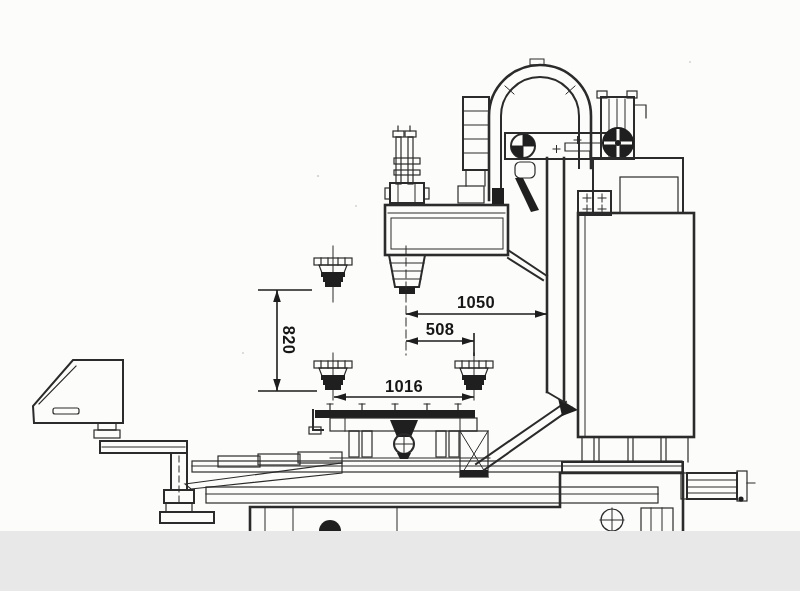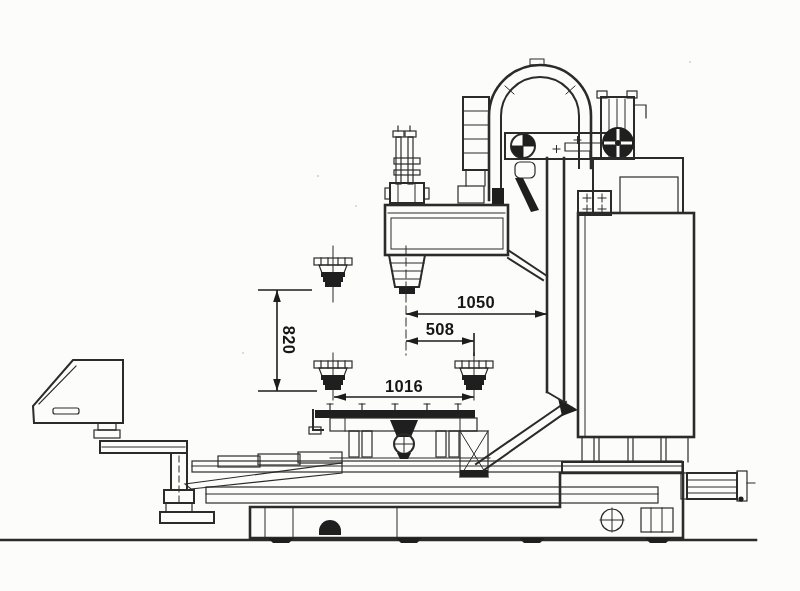--- a/index.html
+++ b/index.html
@@ -1,17 +1,17 @@
 <!DOCTYPE html>
 <html><head>
 <meta charset="utf-8">
 <style>
   html,body{margin:0;padding:0;background:#e8e8e8;}
   .page{
-    position:relative;width:800px;height:591px;margin:0 auto;
+    position:relative;width:800px;height:531px;margin:0 auto;
     background:#fcfcfa;overflow:hidden;
     font-family:"Liberation Sans",sans-serif;
   }
   svg{display:block}
   .ln{fill:none;stroke:#2b2b2b;stroke-width:2;stroke-linecap:square;stroke-linejoin:miter;}
   .thick{stroke-width:2.6;}
   .thin{stroke-width:1.2;}
   .hair{stroke-width:1;}
   .dk{fill:#1f1f1f;stroke:none;}
   .dimline{fill:none;stroke:#1d1d1d;stroke-width:1.6;}

